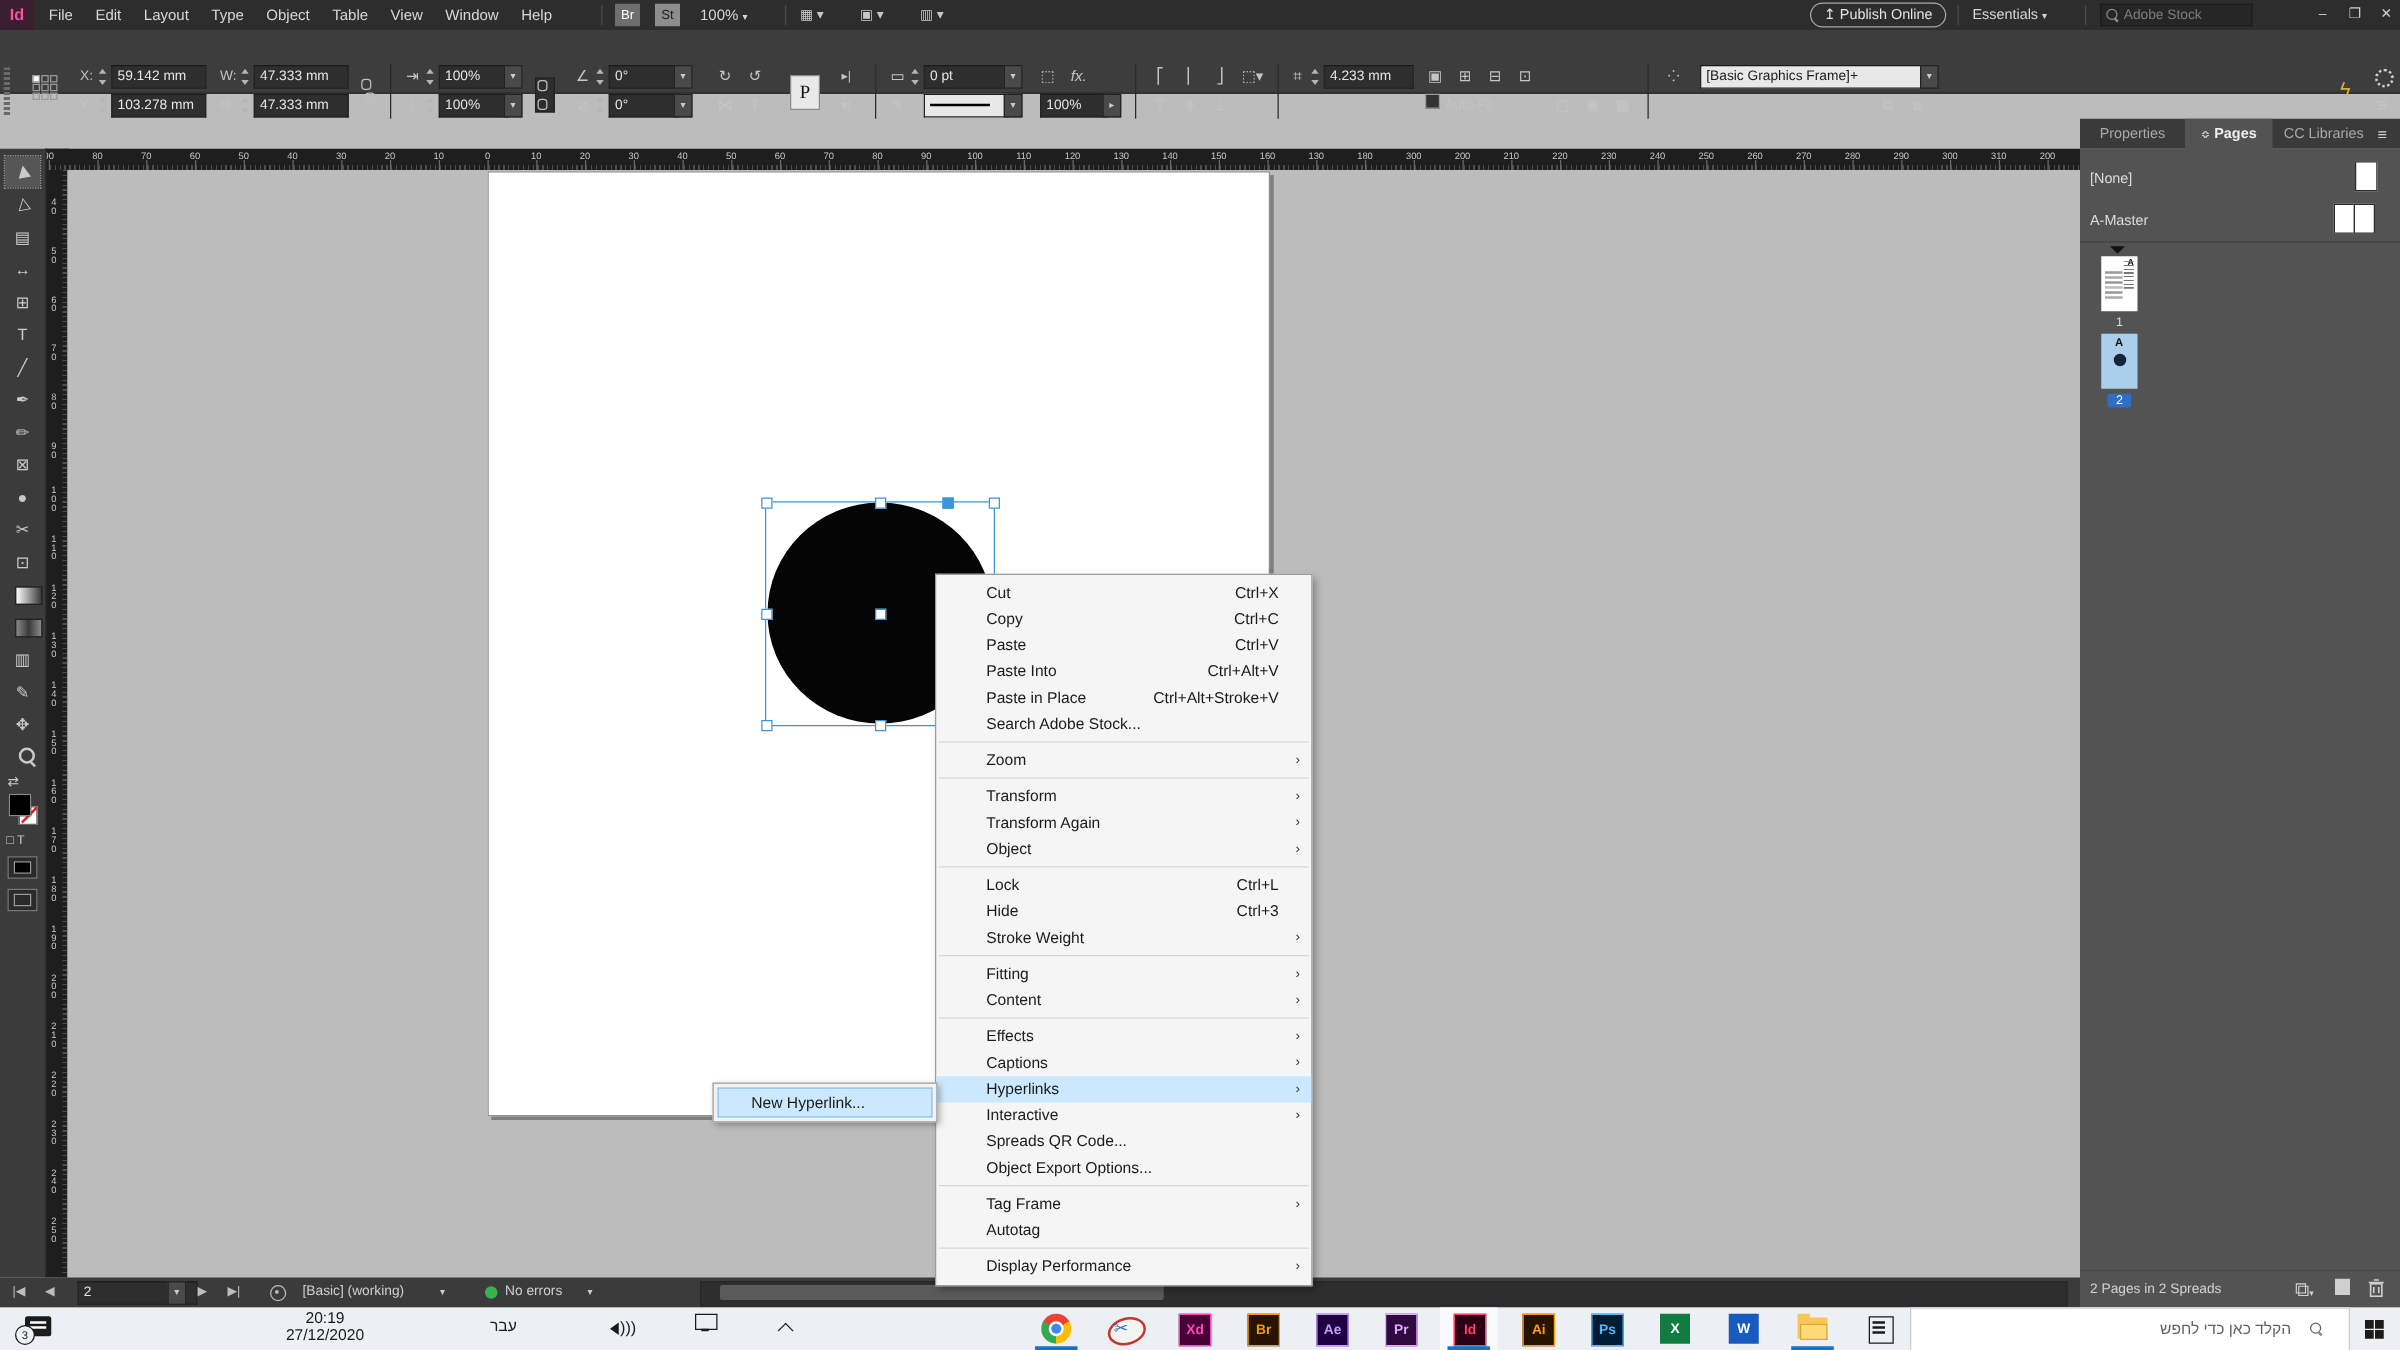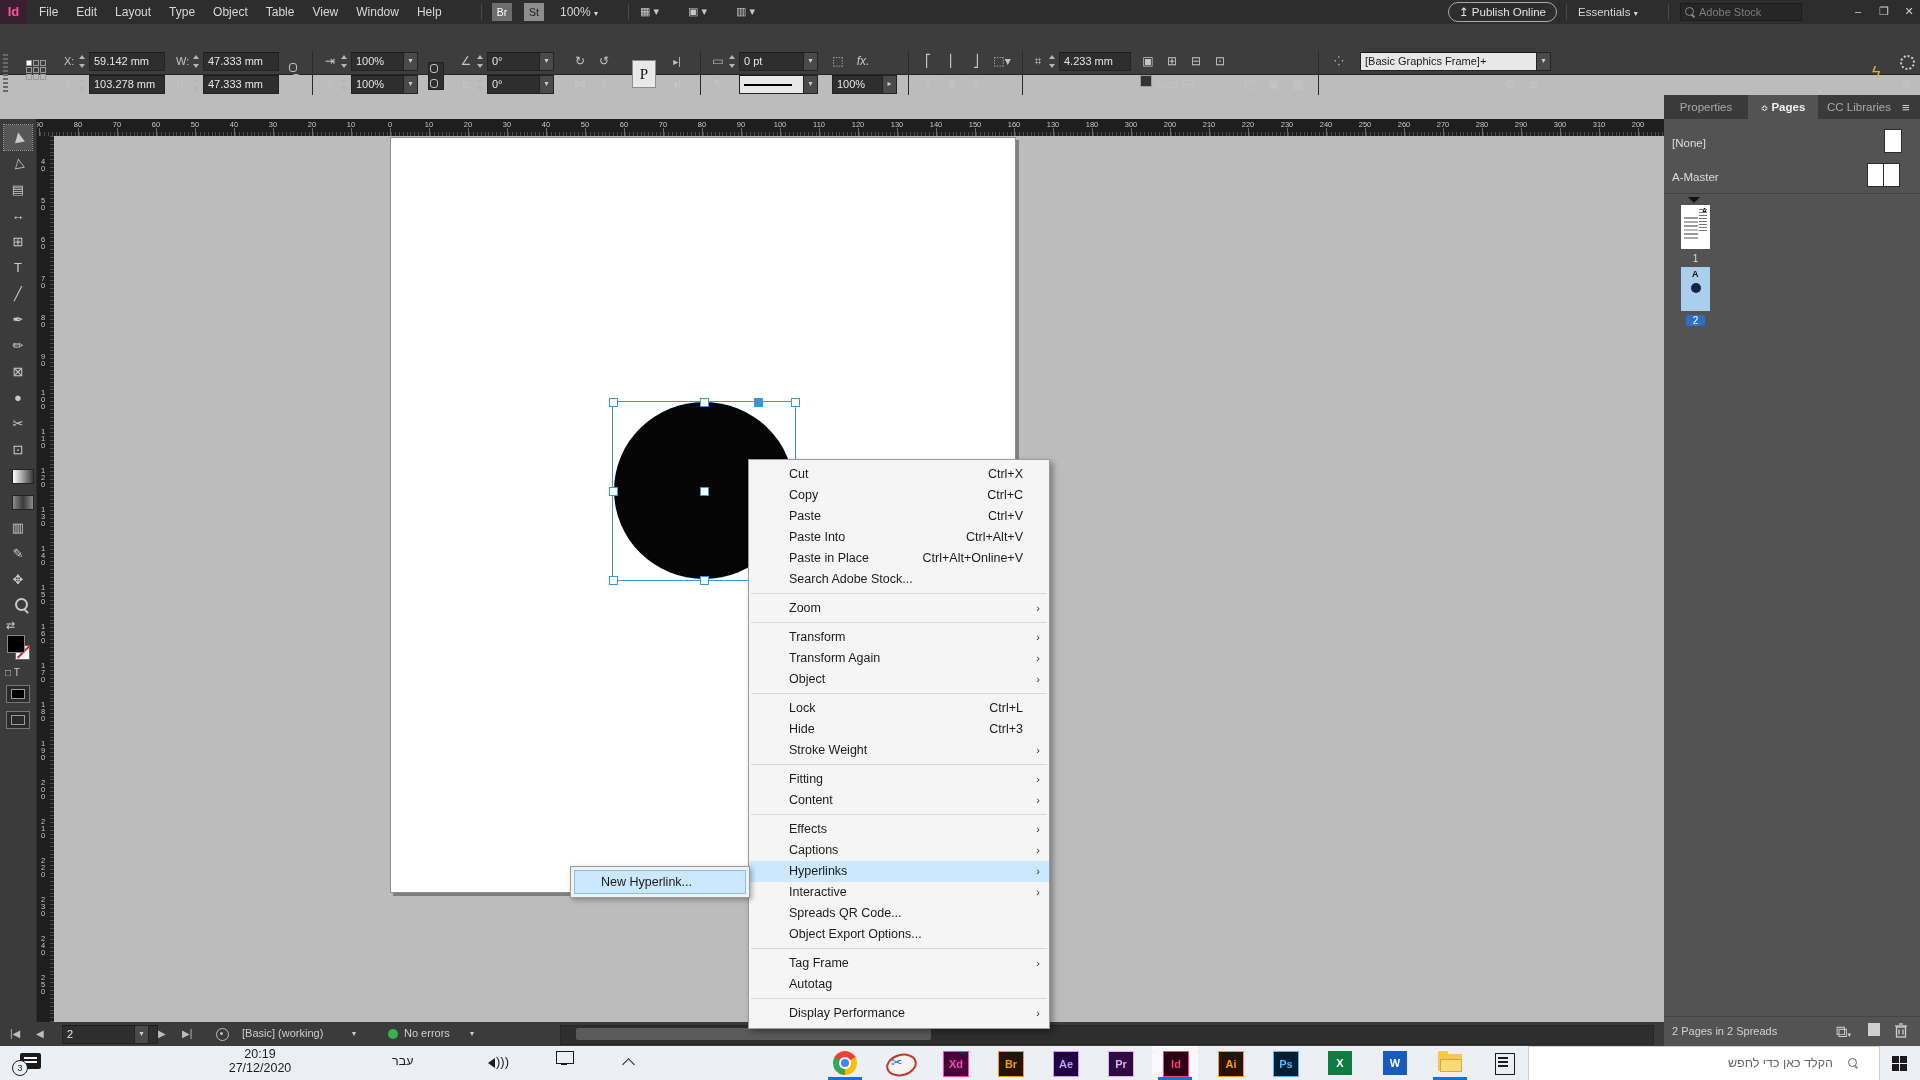--- a/index.html
+++ b/index.html
@@ -510,21 +510,21 @@
           </svg>
       </div>
     </div>
   </div>
 
   <div id="ctxmenu" class="abs">
       <div class="mi"><span>Cut</span><span class="sc">Ctrl+X</span></div>
       <div class="mi"><span>Copy</span><span class="sc">Ctrl+C</span></div>
       <div class="mi"><span>Paste</span><span class="sc">Ctrl+V</span></div>
       <div class="mi"><span>Paste Into</span><span class="sc">Ctrl+Alt+V</span></div>
-      <div class="mi"><span>Paste in Place</span><span class="sc">Ctrl+Alt+Online+V</span></div>
+      <div class="mi"><span>Paste in Place</span><span class="sc">Ctrl+Alt+Stroke+V</span></div>
       <div class="mi"><span>Search Adobe Stock...</span></div>
       <div class="msep"></div>
       <div class="mi"><span>Zoom</span><span class="arr">›</span></div>
       <div class="msep"></div>
       <div class="mi"><span>Transform</span><span class="arr">›</span></div>
       <div class="mi"><span>Transform Again</span><span class="arr">›</span></div>
       <div class="mi"><span>Object</span><span class="arr">›</span></div>
       <div class="msep"></div>
       <div class="mi"><span>Lock</span><span class="sc">Ctrl+L</span></div>
       <div class="mi"><span>Hide</span><span class="sc">Ctrl+3</span></div>

